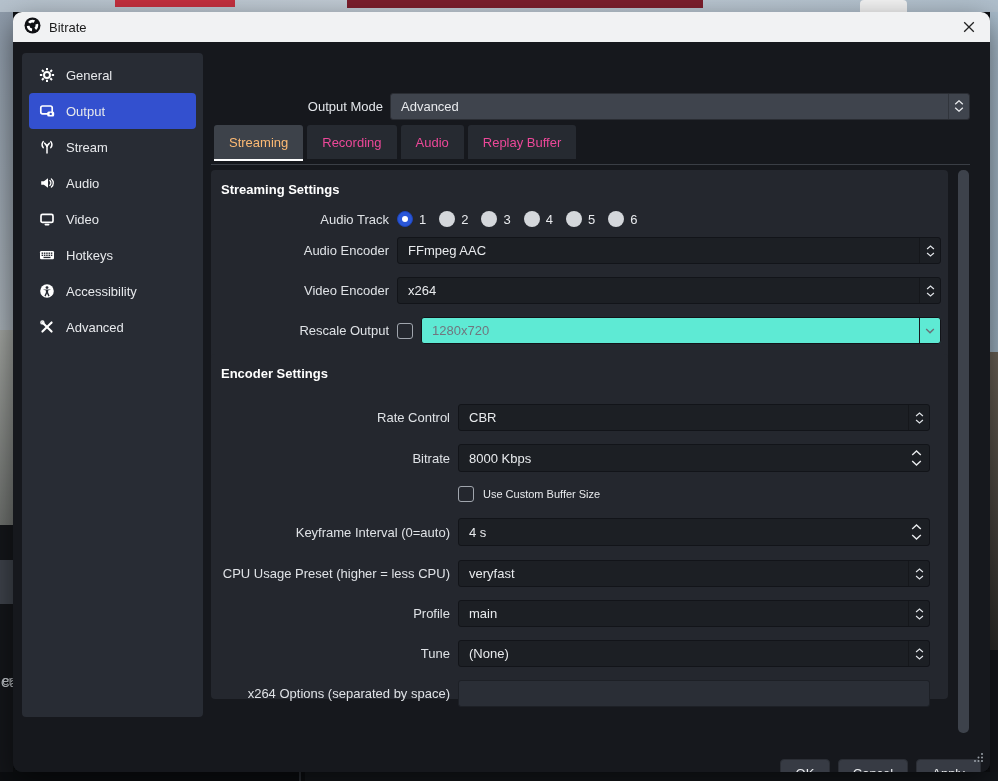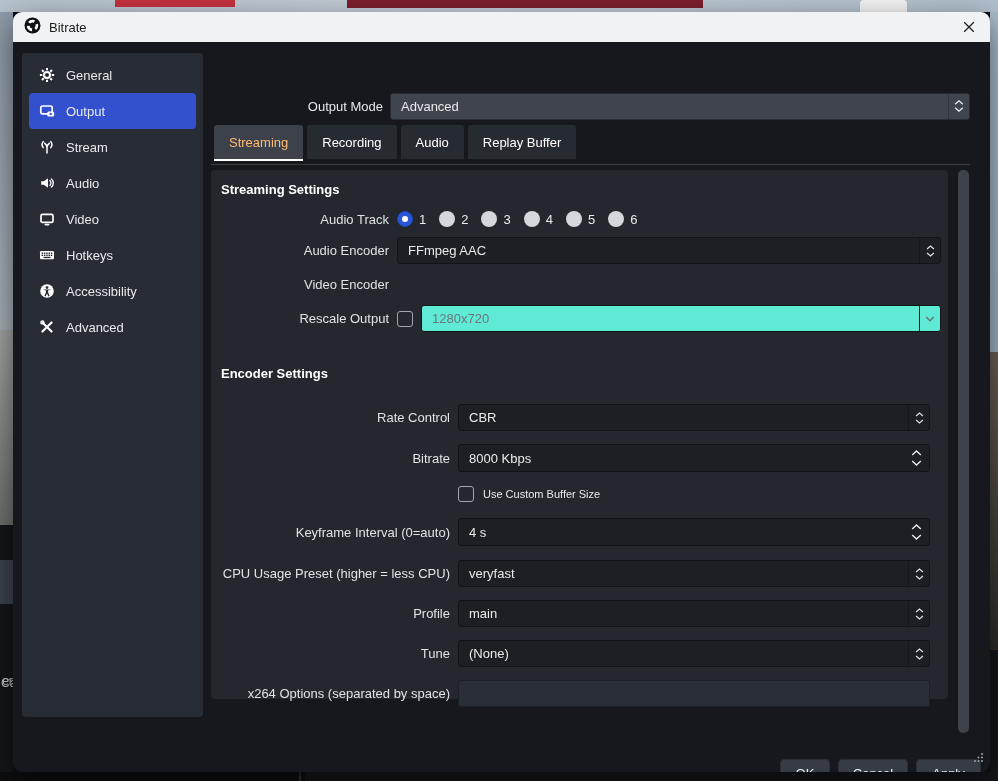--- a/index.html
+++ b/index.html
@@ -40,21 +40,21 @@
   .side-item .ic { width:16px; height:16px; display:flex; }
 
   
   .row-outputmode { position:absolute; left:200px; top:45px; width:757px; height:38px; display:flex; align-items:center; }
   .row-outputmode .lbl { width:170px; text-align:right; margin-right:7px; color:#e3e6ea; font-size:13px; }
   .combo.mode { flex:1; background:#3f444d; border:1px solid #2a2d33; }
   .combo.mode .spin { border-left:1px solid #31353c; }
 
   
   .tabs { position:absolute; left:201px; top:83px; display:flex; gap:4px; }
-  .tab { height:34px; padding:0 15px; display:flex; align-items:center; background:#262a31; color:#ffffff; font-size:13px; border-radius:3px 3px 0 0; cursor:pointer; position:relative; }
+  .tab { height:34px; padding:0 15px; display:flex; align-items:center; background:#262a31; color:#ec4899; font-size:13px; border-radius:3px 3px 0 0; cursor:pointer; position:relative; }
   .tab.active { background:#3d424a; color:#fdba74; }
   .tab.active::after { content:""; position:absolute; left:0; right:0; bottom:-2px; height:2px; background:#fff; }
   .tabs-sep { position:absolute; left:198px; top:122px; width:759px; height:1px; background:#3a3e45; }
 
   
   .panel { position:absolute; left:198px; width:737px; background:#24272e; border-radius:4px; }
   .panel.p1 { top:128px; height:193px; }
   .panel.p2 { top:312px; height:345px; }
   .section-title { margin:12px 0 0 10px; font-size:13px; font-weight:bold; color:#fff; line-height:16px; }
   .frow { display:flex; align-items:center; margin:13px 7px 0 10px; }
@@ -301,20 +301,31 @@
               </svg>
             <svg width="9" height="5" viewBox="0 0 10 5">
                 <path d="M1.2 .8L5 4.2 8.8 .8" fill="none" stroke="#dfe2e6" stroke-width="1.3"></path>
               </svg>
           </span>
         </div>
       </div>
 
       <div class="frow">
         <span class="flabel">Video Encoder</span>
+        <div class="combo">
+          <span class="val">x264</span>
+          <span class="spin">
+            <svg width="9" height="5" viewBox="0 0 10 5">
+                <path d="M1.2 4.2L5 .8l3.8 3.4" fill="none" stroke="#dfe2e6" stroke-width="1.3"></path>
+              </svg>
+            <svg width="9" height="5" viewBox="0 0 10 5">
+                <path d="M1.2 .8L5 4.2 8.8 .8" fill="none" stroke="#dfe2e6" stroke-width="1.3"></path>
+              </svg>
+          </span>
+        </div>
       </div>
 
       <div class="frow">
         <span class="flabel">Rescale Output</span>
         <span class="checkbox" style="margin-right:8px;"></span>
         <div class="combo disabled" aria-disabled="true">
           <span class="val">1280x720</span>
           <span class="spin">
             <svg width="10" height="6" viewBox="0 0 10 6">
                 <path d="M1.2 1L5 4.8 8.8 1" fill="none" stroke="#6a7078" stroke-width="1.4"></path>

